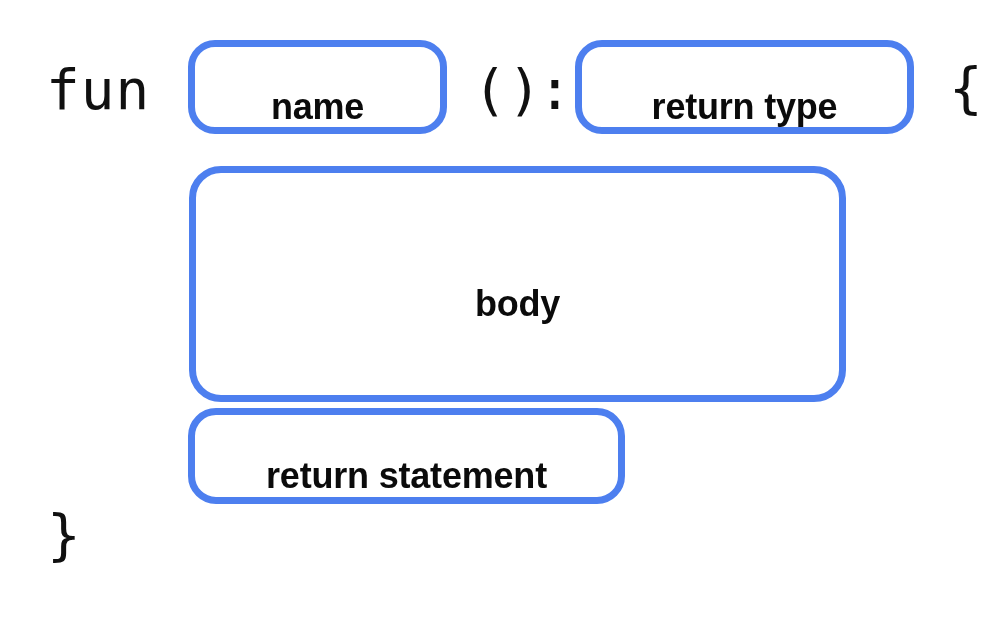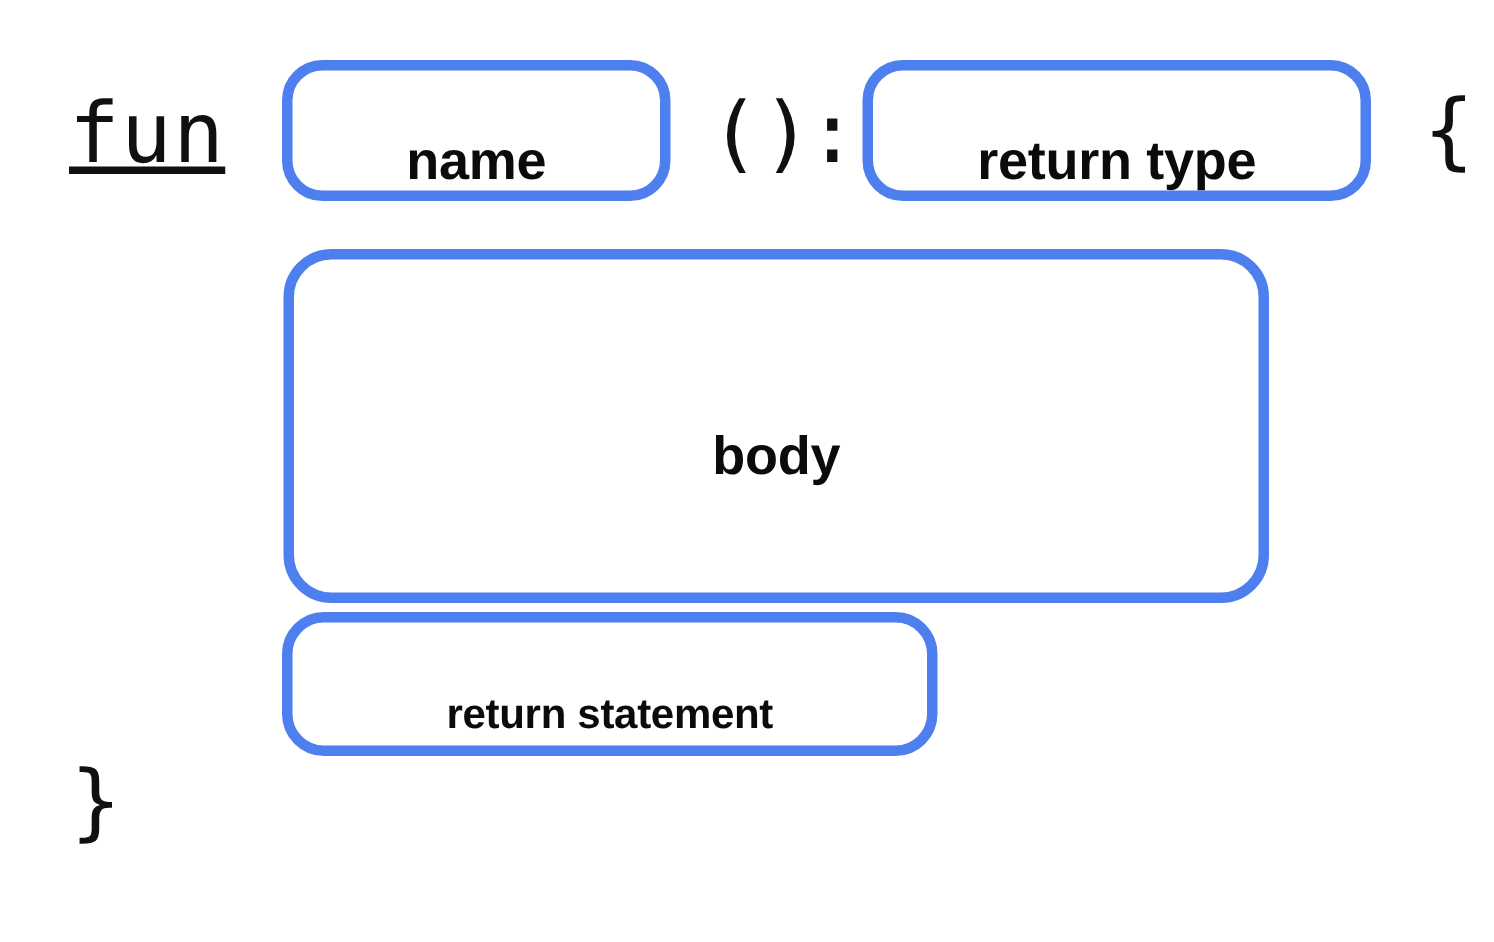--- a/index.html
+++ b/index.html
@@ -27,21 +27,20 @@
     font-weight: 400;
     white-space: pre;
     line-height: 1;
   }
 
   #tok-fun {
     left: 46px;
     top: 62px;
     font-size: 56px;
     letter-spacing: 1px;
-    text-decoration: underline;
   }
 
   #tok-parens {
     left: 473px;
     top: 62px;
     font-size: 56px;
     letter-spacing: 1px;
   }
 
   #tok-colon {
@@ -110,21 +109,21 @@
   }
   #slot-body .slot-label { font-size: 36px; }
 
   #slot-return-statement {
     left: 188px;
     top: 408px;
     width: 437px;
     height: 96px;
     border-radius: 28px;
   }
-  #slot-return-statement .slot-label { font-size: 28px; }
+  #slot-return-statement .slot-label { font-size: 36px; }
 </style>
 </head>
 <body>
 
 <div id="canvas">
 
   <div class="syntax" id="tok-fun">fun</div>
 
   <div class="slot" id="slot-name">
     <span class="slot-label">name</span>

